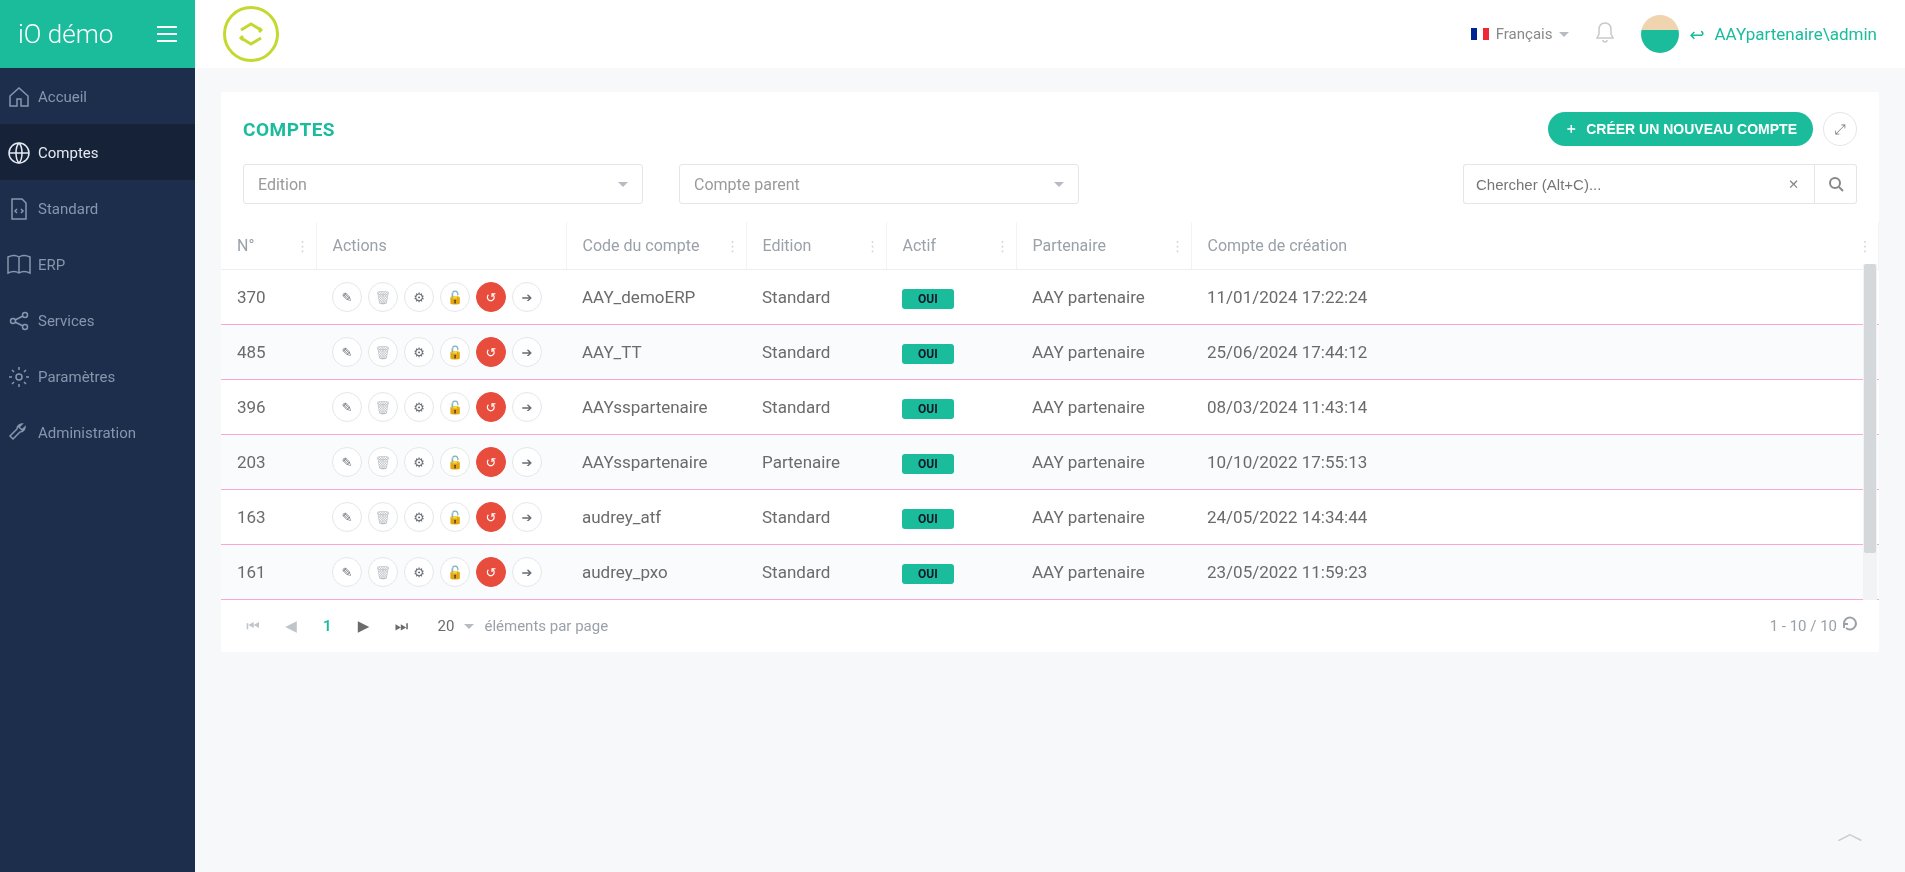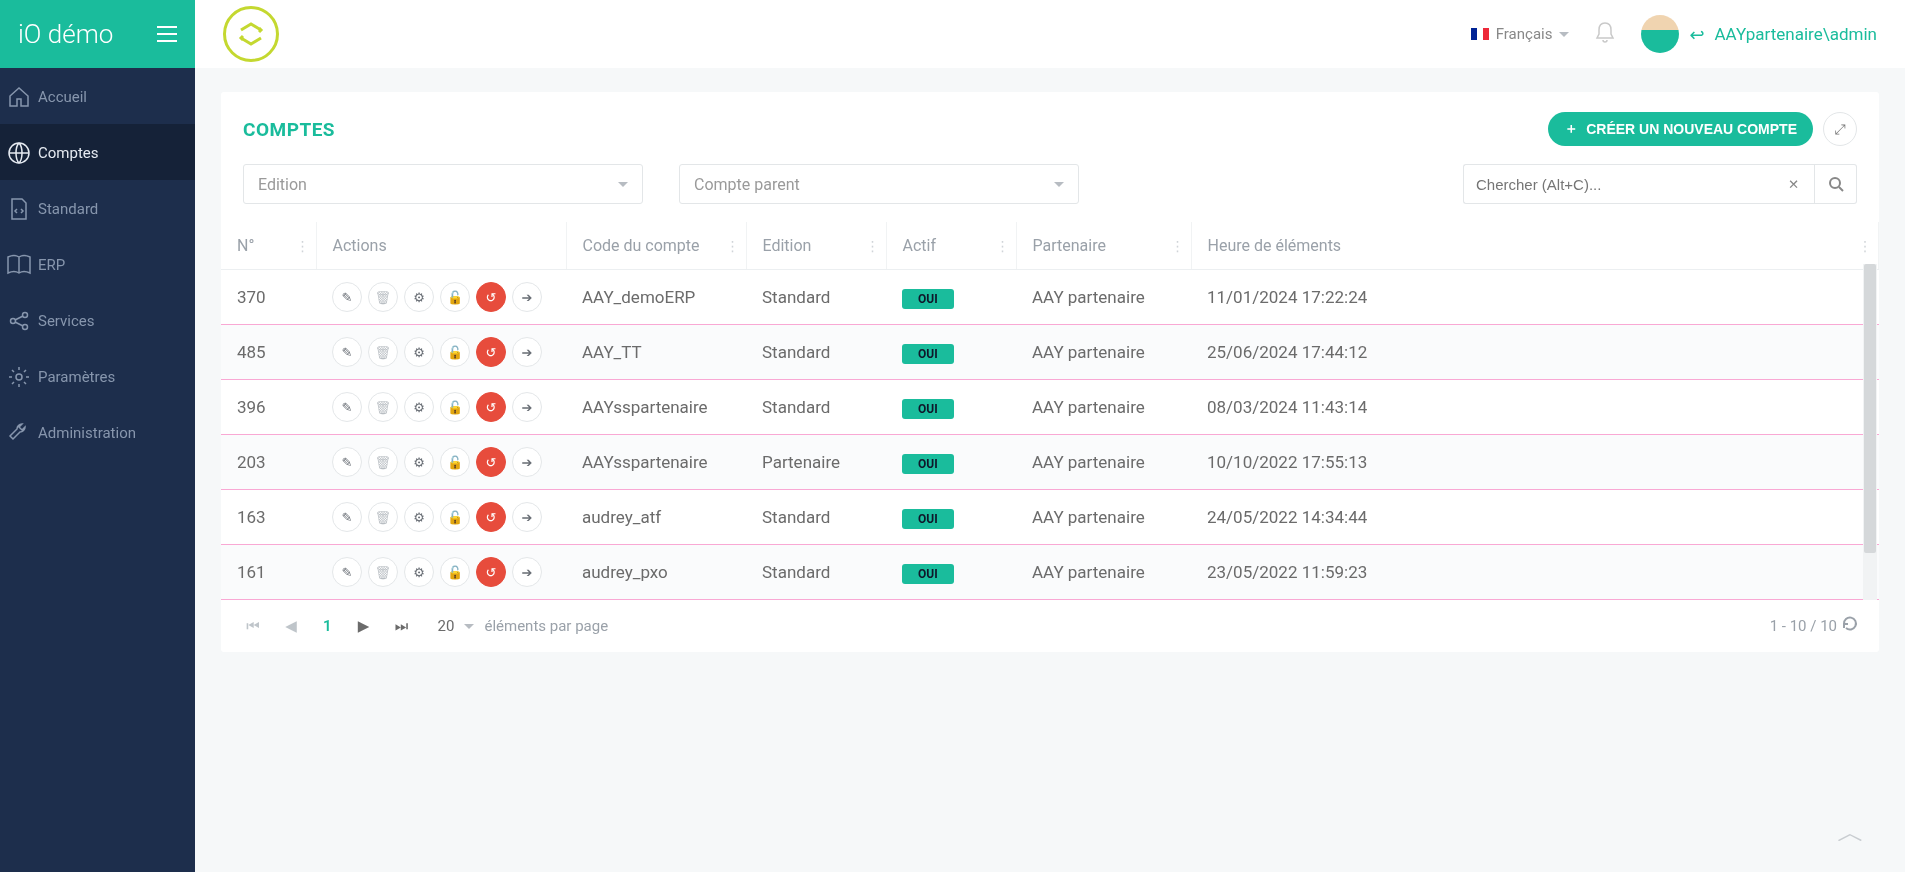--- a/index.html
+++ b/index.html
@@ -241,21 +241,21 @@
         <div class="grid-wrap">
           <table class="grid">
             <thead>
               <tr>
                 <th style="width:95px"><span>N°</span><span class="col-menu-dots">⋮</span></th>
                 <th style="width:250px"><span>Actions</span></th>
                 <th style="width:180px"><span>Code du compte</span><span class="col-menu-dots">⋮</span></th>
                 <th style="width:140px"><span>Edition</span><span class="col-menu-dots">⋮</span></th>
                 <th style="width:130px"><span>Actif</span><span class="col-menu-dots">⋮</span></th>
                 <th style="width:175px"><span>Partenaire</span><span class="col-menu-dots">⋮</span></th>
-                <th><span>Heure de éléments</span><span class="col-menu-dots">⋮</span></th>
+                <th><span>Compte de création</span><span class="col-menu-dots">⋮</span></th>
               </tr>
             </thead>
             <tbody id="rows-body">
                 <tr>
     <td>370</td>
     <td>
       <div class="actions-cell">
         <span class="iconbtn" title="edit">✎</span>
         <span class="iconbtn muted" title="delete">🗑</span>
         <span class="iconbtn" title="settings">⚙</span>

